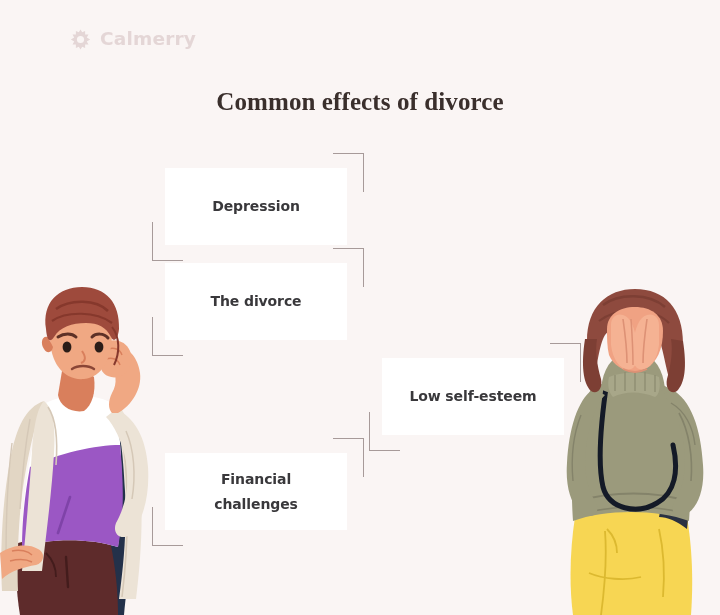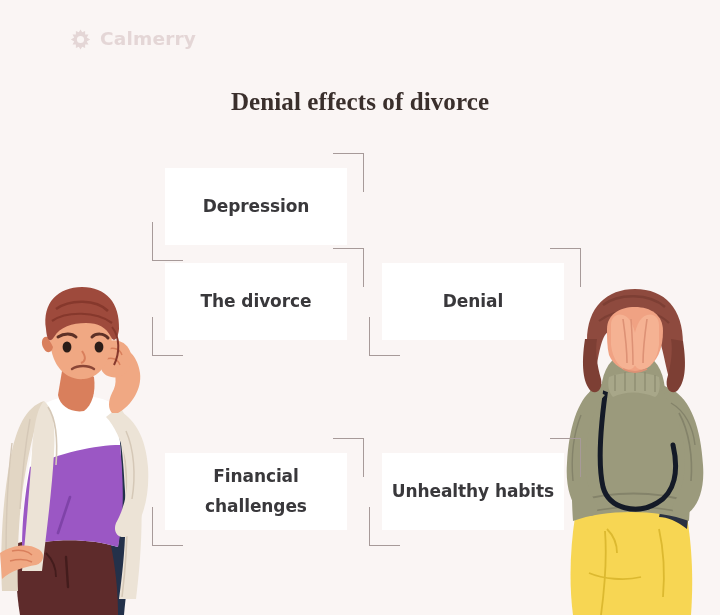--- a/index.html
+++ b/index.html
@@ -90,21 +90,21 @@
     position: absolute;
     left: 0;
     top: 0;
     width: 182px;
     height: 77px;
     display: flex;
     flex-direction: column;
     align-items: center;
     justify-content: center;
     font-family: "DejaVu Sans", sans-serif;
-    font-size: 17px;
+    font-size: 14px;
     font-weight: 700;
     color: #39383b;
     line-height: 1.75;
     text-align: center;
     letter-spacing: -0.1px;
   }
 
   
   .cell .brk {
     position: absolute;
@@ -147,21 +147,21 @@
   <div id="logo">
     <svg class="mark" viewBox="0 0 100 100">
       <g fill="#e4d6d6">
         <path d="M50 2 L58 16 L72 10 L72 26 L88 26 L80 40 L96 50 L80 60 L88 74 L72 74 L72 90 L58 84 L50 98 L42 84 L28 90 L28 74 L12 74 L20 60 L4 50 L20 40 L12 26 L28 26 L28 10 L42 16 Z"></path>
       </g>
       <circle cx="50" cy="50" r="17" fill="#faf5f4"></circle>
     </svg>
     <span class="wordmark">Calmerry</span>
   </div>
 
-  <div id="title">Denial effects of divorce</div>
+  <div id="title">Common effects of divorce</div>
 
   <svg id="figure-left" class="figure" viewBox="0 0 175 330">
 
     <path d="M118 150 C131 165 136 200 134 235 C133 262 128 290 124 330 L103 330 C108 288 112 252 110 222 C108 192 104 168 98 152 Z" fill="#23314a"></path>
 
     <path d="M18 258 C44 250 86 248 110 256 C116 284 118 308 118 330 L20 330 C16 306 15 280 18 258 Z" fill="#5e2b2b"></path>
     <path d="M66 272 L68 302" stroke="#431c1c" stroke-width="2.4" fill="none" stroke-linecap="round"></path>
     <path d="M46 268 C52 274 56 282 56 292" stroke="#431c1c" stroke-width="1.8" fill="none"></path>
 
     <path d="M46 118 C66 108 96 108 116 120 C122 160 124 214 118 262 C86 252 46 254 22 262 C22 212 30 156 46 118 Z" fill="#ffffff"></path>
@@ -284,33 +284,25 @@
       <div class="panel"></div>
       <div class="brk tr"></div>
       <div class="brk bl"></div>
       <div class="label">
         <span>Financial</span>
         <span>challenges</span>
       </div>
     </div>
 
 
-    <div class="cell" style="left:382px; top:263px;">
+
+    <div class="cell" style="left:382px; top:358px;">
       <div class="panel"></div>
       <div class="brk tr"></div>
       <div class="brk bl"></div>
       <div class="label">
-        <span>Denial</span>
+        <span>Low self-esteem</span>
       </div>
     </div>
 
 
-    <div class="cell" style="left:382px; top:453px;">
-      <div class="panel"></div>
-      <div class="brk tr"></div>
-      <div class="brk bl"></div>
-      <div class="label">
-        <span>Unhealthy habits</span>
-      </div>
-    </div>
-
   </div>
 </div>
 
 </body></html>

